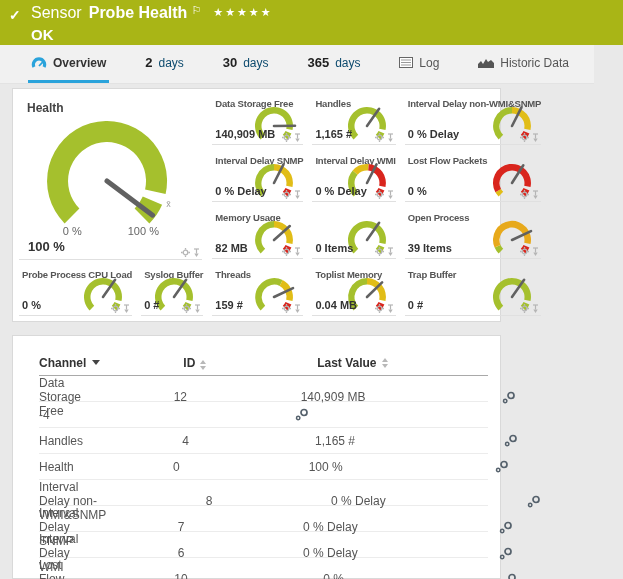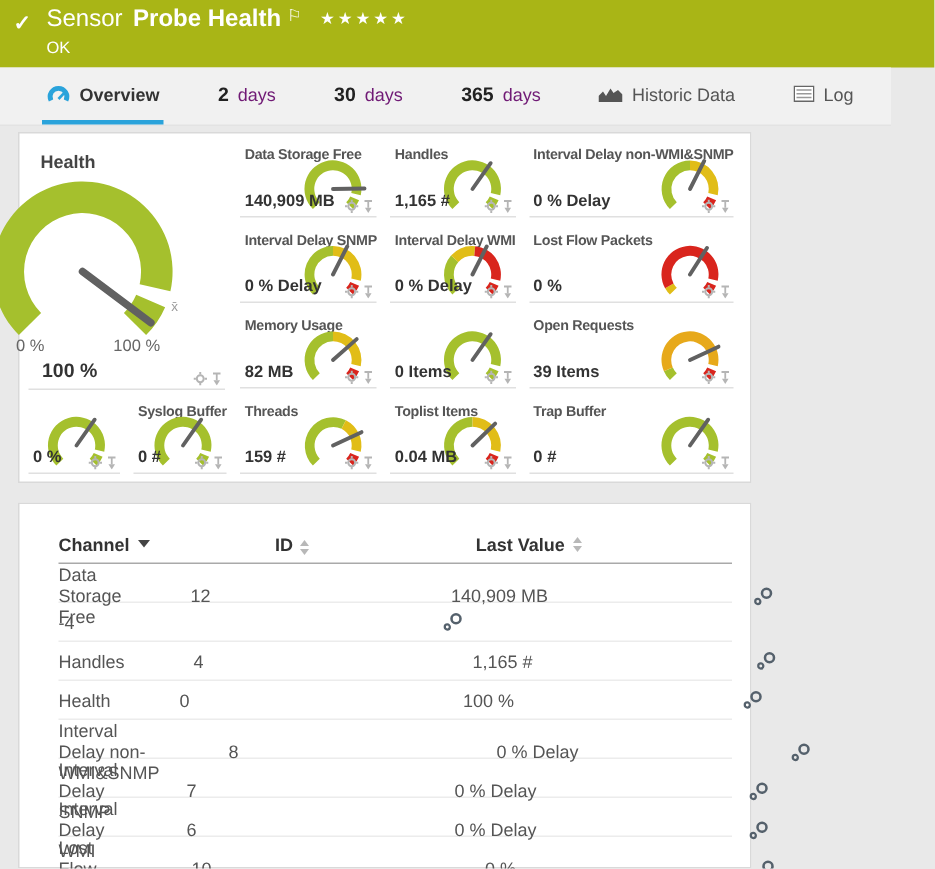--- a/index.html
+++ b/index.html
@@ -11,30 +11,30 @@
   
   .header { position:absolute; top:0; left:0; width:623px; height:45px;
     background:var(--header-bg,#a9b516); color:#fff; }
   .hdr-check { position:absolute; left:9px; top:7px; font-size:14px; font-weight:bold; }
   .hdr-line1 { position:absolute; left:31px; top:4px; font-size:16px; white-space:nowrap; }
   .hdr-kind { margin-right:7px; }
   .hdr-title { font-weight:bold;margin-top:19px; }
   .hdr-flag { font-size:11px; vertical-align:top; margin-left:4px; }
   .hdr-stars { font-size:11px; letter-spacing:2px; margin-left:12px; vertical-align:top;
     position:relative; top:2px; }
-  .hdr-status { position:absolute; left:31px; top:26px; font-size:11px; font-weight:normal; }
+  .hdr-status { position:absolute; left:31px; top:26px; font-size:15px; font-weight:bold; }
   
   .tabbar { position:absolute; top:45px; left:0; width:594px; height:39px;
     background:#f1f1f1; border-bottom:1px solid #e3e3e3;
     display:flex; justify-content:space-between; padding:0 22px 0 28px; }
   .tab { display:flex; align-items:center; gap:6px; font-size:12px; color:#555;
     cursor:pointer; border-bottom:3px solid transparent; padding:0 3px; }
   .tab.active { border-bottom-color:var(--accent,#2aa3db); color:#333; font-weight:bold; }
   .tab .num { font-weight:bold; color:#222; font-size:13px; }
-  .tab .unit { color:#701a75; font-weight:normal; }
+  .tab .unit { color:#0c4a6e; font-weight:normal; }
   .tab svg { flex:0 0 auto; }
   
   .panel { position:absolute; left:12px; width:489px; background:#fff;
     border:1px solid #d9d9d9; }
   #gauges-panel { top:88px; height:234px; padding:2px 4px;
     display:grid; grid-template-columns:repeat(5,1fr); grid-template-rows:repeat(4,1fr); }
   
   .health-card { grid-column:1/3; grid-row:1/4; position:relative;
     border-bottom:1px solid #e0e0e0; margin:2px 8px 2px 2px; }
   .health-title { font-size:12px; font-weight:bold; color:#444; padding:8px 0 0 8px; }
@@ -51,21 +51,21 @@
     letter-spacing:-0.2px; }
   .gsvg { position:absolute; right:1px; top:8px; }
   .gvalue { position:absolute; left:3px; bottom:4px; font-size:11px; font-weight:bold; color:#333; }
   .gicons { position:absolute; right:2px; bottom:2px; display:flex; gap:3px; align-items:flex-end; }
   
   #table-panel { top:335px; height:244px; padding:14px 12px 0 26px; }
   .thead, .trow { display:grid; grid-template-columns:1fr 60px 200px 60px;
     align-items:center; height:26px;gap:46px; }
   .thead { font-size:12px; font-weight:bold; color:#333; border-bottom:1px solid #a9a9a9; }
   .trow { font-size:12px; color:#555; border-bottom:1px solid #ececec; }
-  .td-id { text-align:left; } .td-val { text-align:center; }
+  .td-id { text-align:right; } .td-val { text-align:center; }
   .td-icon { display:flex; justify-content:center; cursor:pointer; }
   .th-channel { display:flex; align-items:center; cursor:pointer; }
   .th-id { display:flex; align-items:flex-end; justify-content:flex-end; cursor:pointer; }
   .th-val { display:flex; align-items:center; justify-content:center; cursor:pointer; }
   .caret-down { display:inline-block; width:0; height:0; margin-left:6px;
     border-left:4px solid transparent; border-right:4px solid transparent;
     border-top:5px solid #444; }
   .sorts { display:inline-flex; flex-direction:column; gap:2px; margin-left:5px; }
   .sorts i { display:block; width:0; height:0;
     border-left:3.5px solid transparent; border-right:3.5px solid transparent; }
@@ -98,33 +98,33 @@
   </div>
   <div class="tab">
     <span class="num">30</span>
     <span class="unit">days</span>
   </div>
   <div class="tab">
     <span class="num">365</span>
     <span class="unit">days</span>
   </div>
   <div class="tab">
-    <svg width="16" height="11" viewBox="0 0 16 11">
-      <polygon points="0,11 0,7 3,4 5,7 8,2 10,5 13,3 16,6 16,11" fill="#555"></polygon>
-    </svg>
-    <span>Historic Data</span>
-  </div>
-  <div class="tab">
     <svg width="14" height="11" viewBox="0 0 14 11">
       <rect x="0.5" y="0.5" width="13" height="10" fill="#fff" stroke="#666"></rect>
       <line x1="2" y1="3" x2="12" y2="3" stroke="#999"></line>
       <line x1="2" y1="5.5" x2="12" y2="5.5" stroke="#999"></line>
       <line x1="2" y1="8" x2="12" y2="8" stroke="#999"></line>
     </svg>
     <span>Log</span>
+  </div>
+  <div class="tab">
+    <svg width="16" height="11" viewBox="0 0 16 11">
+      <polygon points="0,11 0,7 3,4 5,7 8,2 10,5 13,3 16,6 16,11" fill="#555"></polygon>
+    </svg>
+    <span>Historic Data</span>
   </div>
 </div>
 
 <div class="panel" id="gauges-panel">
   <div class="health-card">
     <div class="health-title">Health</div>
     <div class="health-wrap">
       <svg width="170" height="132" viewBox="0 0 170 132">
           <path d="M42.6,120.4 A60,60 0 1 1 143.6,91.1 L123.1,86.5 A39,39 0 1 0 57.4,105.6 Z" fill="#a5c02d"></path>
           <path d="M140.1,101.8 A60,60 0 0 1 127.4,120.4 L112.6,105.6 A39,39 0 0 0 120.8,93.5 Z" fill="#a5c02d"></path>
@@ -360,21 +360,21 @@
       </svg>
       <svg width="7" height="9" viewBox="0 0 7 9">
         <line x1="1" y1="1" x2="6" y2="1" stroke="#b5b5b5" stroke-width="1.2"></line>
         <line x1="3.5" y1="1" x2="3.5" y2="5.5" stroke="#b5b5b5" stroke-width="1.2"></line>
         <polygon points="3.5,9 1.3,5.5 5.7,5.5" fill="#b5b5b5"></polygon>
       </svg>
     </div>
   </div>
 
   <div class="gcell">
-    <div class="gtitle">Open Requests</div>
+    <div class="gtitle">Open Process</div>
     <svg class="gsvg" width="56" height="46" viewBox="0 0 56 46">
         <path d="M14.6,38.4 A19,19 0 0 1 10.6,32.5 L16.5,30.0 A12.5,12.5 0 0 0 19.2,33.8 Z" fill="#a5c02d"></path>
         <path d="M10.6,32.5 A19,19 0 1 1 46.5,29.1 L40.2,27.7 A12.5,12.5 0 1 0 16.5,30.0 Z" fill="#e7a91b"></path>
         <path d="M45.4,32.5 A19,19 0 0 1 41.4,38.4 L36.8,33.8 A12.5,12.5 0 0 0 39.5,30.0 Z" fill="#d9251d"></path>
         <line x1="28" y1="25" x2="47.0" y2="16.1" stroke="#616161" stroke-width="2.6" stroke-linecap="round"></line>
       </svg>
     <div class="gvalue">39 Items</div>
     <div class="gicons">
       <svg width="9" height="9" viewBox="0 0 9 9">
         <circle cx="4.5" cy="4.5" r="2.3" fill="none" stroke="#b5b5b5" stroke-width="1.3"></circle>
@@ -387,20 +387,21 @@
       </svg>
       <svg width="7" height="9" viewBox="0 0 7 9">
         <line x1="1" y1="1" x2="6" y2="1" stroke="#b5b5b5" stroke-width="1.2"></line>
         <line x1="3.5" y1="1" x2="3.5" y2="5.5" stroke="#b5b5b5" stroke-width="1.2"></line>
         <polygon points="3.5,9 1.3,5.5 5.7,5.5" fill="#b5b5b5"></polygon>
       </svg>
     </div>
   </div>
 
   <div class="gcell">
+    <div class="gtitle">Probe Process CPU Load</div>
     <svg class="gsvg" width="56" height="46" viewBox="0 0 56 46">
         <path d="M14.6,38.4 A19,19 0 1 1 46.5,29.1 L40.2,27.7 A12.5,12.5 0 1 0 19.2,33.8 Z" fill="#a5c02d"></path>
         <path d="M45.4,32.5 A19,19 0 0 1 41.4,38.4 L36.8,33.8 A12.5,12.5 0 0 0 39.5,30.0 Z" fill="#a5c02d"></path>
         <line x1="28" y1="25" x2="40.1" y2="7.8" stroke="#616161" stroke-width="2.6" stroke-linecap="round"></line>
       </svg>
     <div class="gvalue">0 %</div>
     <div class="gicons">
       <svg width="9" height="9" viewBox="0 0 9 9">
         <circle cx="4.5" cy="4.5" r="2.3" fill="none" stroke="#b5b5b5" stroke-width="1.3"></circle>
         <g stroke="#b5b5b5" stroke-width="1.3">
@@ -465,21 +466,21 @@
       </svg>
       <svg width="7" height="9" viewBox="0 0 7 9">
         <line x1="1" y1="1" x2="6" y2="1" stroke="#b5b5b5" stroke-width="1.2"></line>
         <line x1="3.5" y1="1" x2="3.5" y2="5.5" stroke="#b5b5b5" stroke-width="1.2"></line>
         <polygon points="3.5,9 1.3,5.5 5.7,5.5" fill="#b5b5b5"></polygon>
       </svg>
     </div>
   </div>
 
   <div class="gcell">
-    <div class="gtitle">Toplist Items</div>
+    <div class="gtitle">Toplist Memory</div>
     <svg class="gsvg" width="56" height="46" viewBox="0 0 56 46">
         <path d="M14.6,38.4 A19,19 0 0 1 28.0,6.0 L28.0,12.5 A12.5,12.5 0 0 0 19.2,33.8 Z" fill="#a5c02d"></path>
         <path d="M28.0,6.0 A19,19 0 0 1 46.5,29.1 L40.2,27.7 A12.5,12.5 0 0 0 28.0,12.5 Z" fill="#e1bd17"></path>
         <path d="M45.4,32.5 A19,19 0 0 1 41.4,38.4 L36.8,33.8 A12.5,12.5 0 0 0 39.5,30.0 Z" fill="#d9251d"></path>
         <line x1="28" y1="25" x2="43.1" y2="10.4" stroke="#616161" stroke-width="2.6" stroke-linecap="round"></line>
       </svg>
     <div class="gvalue">0.04 MB</div>
     <div class="gicons">
       <svg width="9" height="9" viewBox="0 0 9 9">
         <circle cx="4.5" cy="4.5" r="2.3" fill="none" stroke="#b5b5b5" stroke-width="1.3"></circle>

